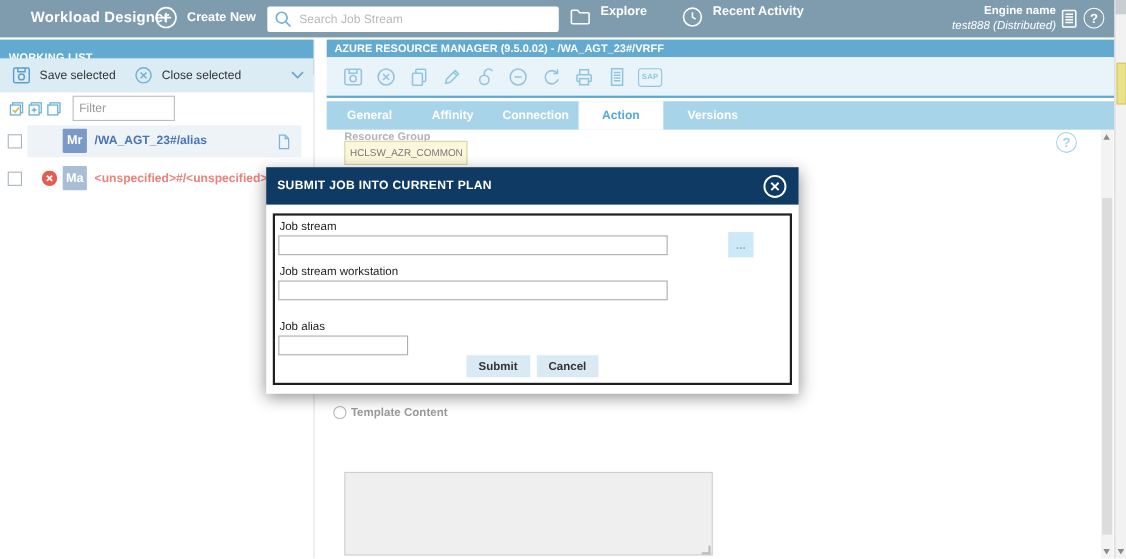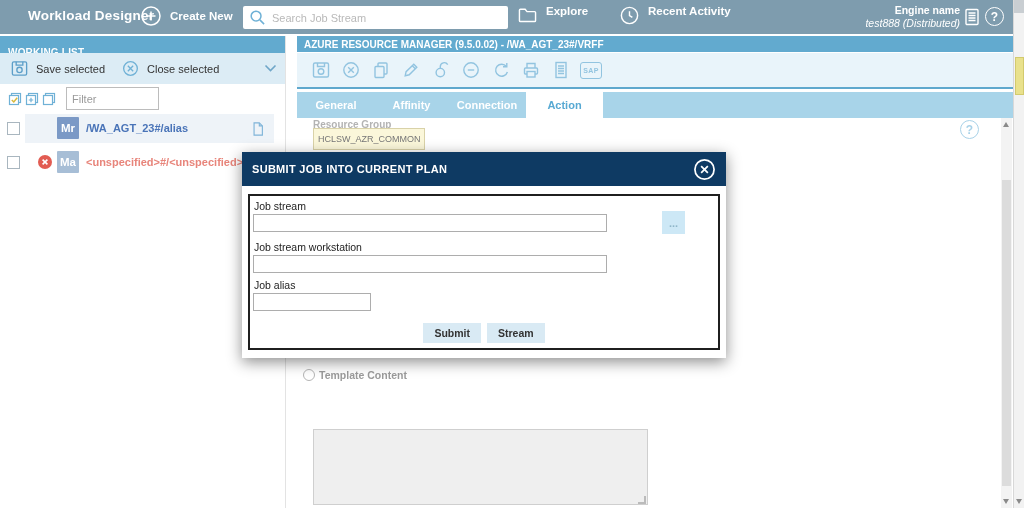--- a/index.html
+++ b/index.html
@@ -292,20 +292,21 @@
     <span class="tico">
       <span class="sapbox">SAP</span>
     </span>
   </div>
 
   <div class="tabs">
     <div class="tab" style="width:78px">General</div>
     <div class="tab" style="width:73px">Affinity</div>
     <div class="tab" style="width:78px">Connection</div>
     <div class="tab active" style="width:77px">Action</div>
+    <div class="tab" style="width:90px">Versions</div>
   </div>
 
   <div class="content">
     <div class="rglabel">Resource Group</div>
     <input class="rgfield" type="text" value="HCLSW_AZR_COMMON1_RG" style="">
     <span class="chelp">
         <span>?</span>
       </span>
 
     <div class="radiorow">
@@ -339,23 +340,23 @@
       </span>
     </div>
     <div class="mbox">
       <div class="flabel">Job stream</div>
       <input class="finput" type="text" value="" style="">
       <button class="browse">...</button>
 
       <div class="flabel" style="margin-top:9px">Job stream workstation</div>
       <input class="finput" type="text" value="" style="">
 
-      <div class="flabel" style="margin-top:6px">Job alias</div>
+      <div class="flabel" style="margin-top:18px">Job alias</div>
       <input class="finput short" type="text" value="" style="">
 
       <div class="mbtns">
         <button class="mbtn">Submit</button>
-        <button class="mbtn">Stream</button>
+        <button class="mbtn">Cancel</button>
       </div>
     </div>
   </div>
 
 </div>
 
 </body></html>

